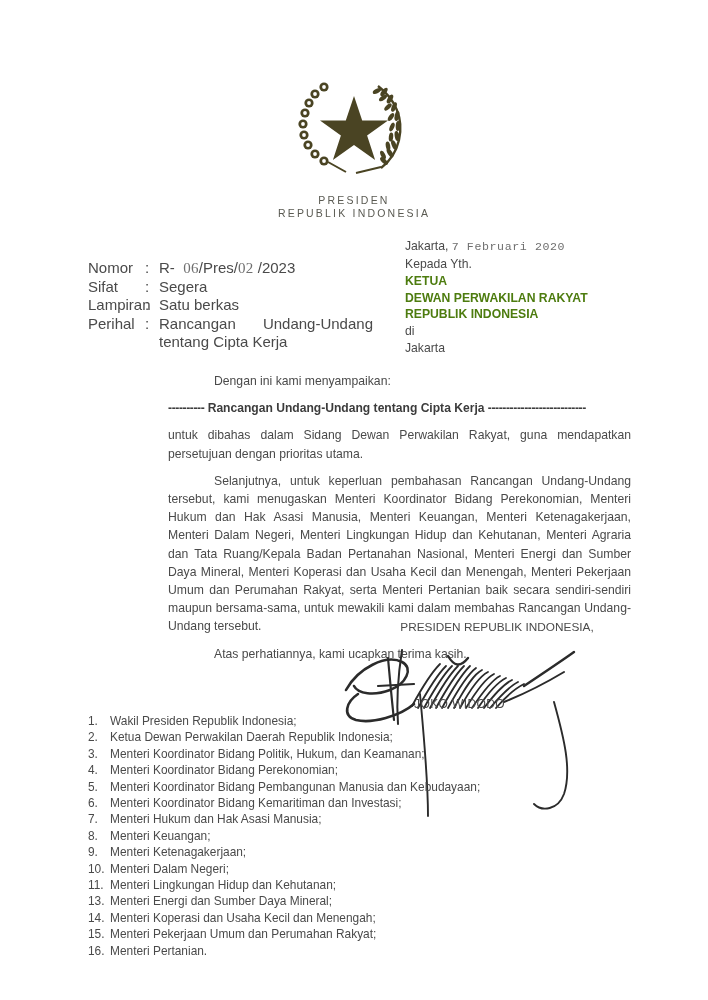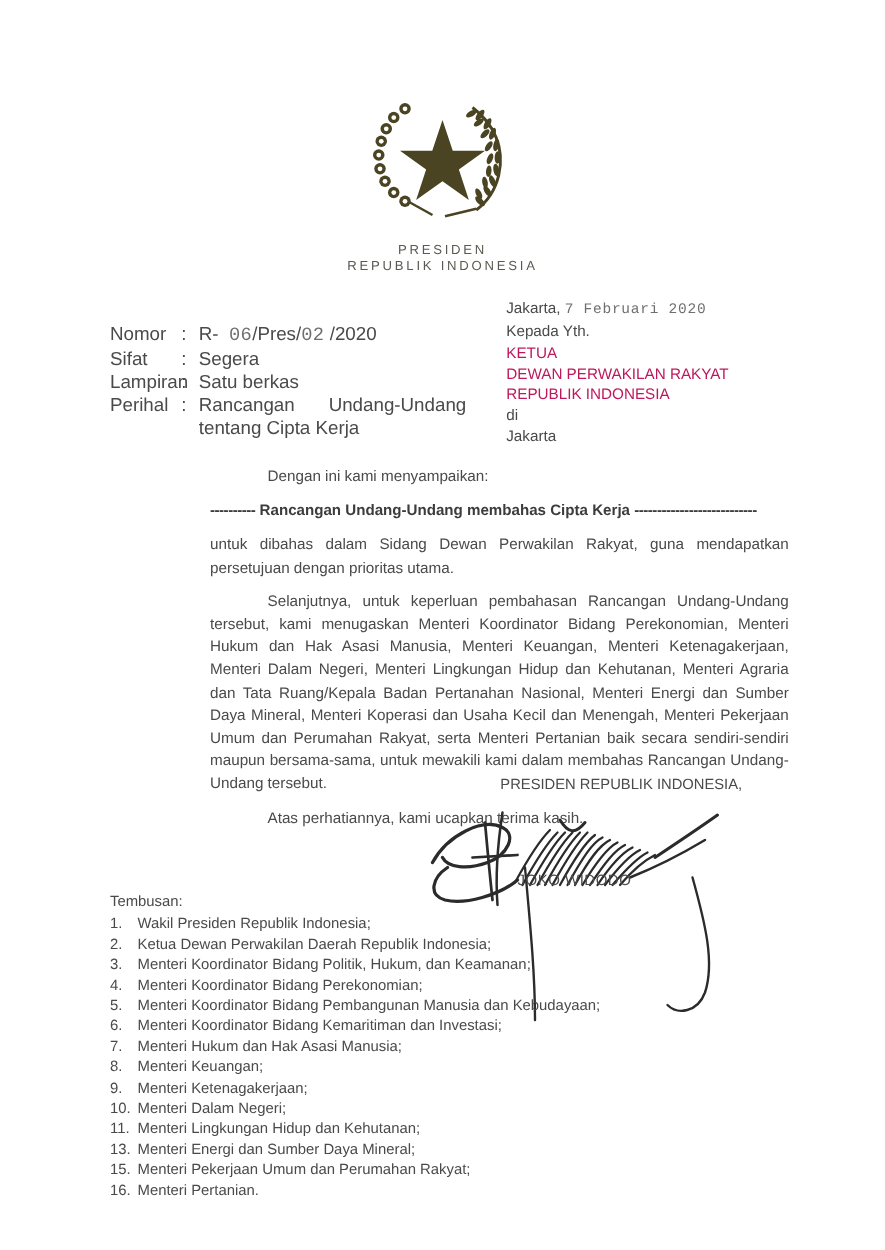--- a/index.html
+++ b/index.html
@@ -49,43 +49,43 @@
   .meta-row { display: flex; align-items: flex-start; }
   .meta-label { width: 57px; flex: 0 0 57px; }
   .meta-colon { width: 14px; flex: 0 0 14px; }
   .meta-value { flex: 1 1 auto; }
   .meta-value.just {
     text-align: justify;
     text-align-last: left;
   }
   .meta-value.just > span { display: block; }
   .mono-fill {
-    font-family: Liberation Mono, monospace;
+    font-family: Liberation Serif, serif;
     color: #6f6f6f;
     letter-spacing: 0.3px;
   }
 
   .meta-right {
     position: absolute;
     top: 238px;
     left: 405px;
     width: 270px;
     font-size: 12.2px;
     line-height: 17.5px;
   }
   .date-line { white-space: nowrap; }
   .date-fill {
     font-family: "Liberation Mono", monospace;
     color: #6f6f6f;
     font-size: 11.6px;
     letter-spacing: 0.6px;
   }
   .recipient-bold {
-    font-weight: normal;
-    color: #be185d;
+    font-weight: bold;
+    color: #4d7c0f;
     line-height: 16.5px;
   }
 
   
   .body-wrap {
     position: absolute;
     top: 372px;
     left: 168px;
     width: 463px;
     font-size: 12.2px;
@@ -226,21 +226,21 @@
     <div class="emblem-caption">
       <div>PRESIDEN</div>
       <div>REPUBLIK INDONESIA</div>
     </div>
   </div>
 
   <div class="meta-left">
     <div class="meta-row">
       <div class="meta-label">Nomor</div>
       <div class="meta-colon">:</div>
-      <div class="meta-value"><span>R-</span>&nbsp; <span class="mono-fill">06</span><span>/Pres/</span><span class="mono-fill">02</span> <span>/2020</span></div>
+      <div class="meta-value"><span>R-</span>&nbsp; <span class="mono-fill">06</span><span>/Pres/</span><span class="mono-fill">02</span> <span>/2023</span></div>
     </div>
     <div class="meta-row">
       <div class="meta-label">Sifat</div>
       <div class="meta-colon">:</div>
       <div class="meta-value">Segera</div>
     </div>
     <div class="meta-row">
       <div class="meta-label">Lampiran</div>
       <div class="meta-colon">:</div>
       <div class="meta-value">Satu berkas</div>
@@ -266,21 +266,21 @@
     <div>Kepada Yth.</div>
     <div class="recipient-bold">KETUA</div>
     <div class="recipient-bold">DEWAN PERWAKILAN RAKYAT</div>
     <div class="recipient-bold">REPUBLIK INDONESIA</div>
     <div>di</div>
     <div>Jakarta</div>
   </div>
 
   <div class="body-wrap">
     <p class="p-intro">Dengan ini kami menyampaikan:</p>
-    <p class="title-line"><span class="dash">----------</span> <span>Rancangan Undang-Undang membahas Cipta Kerja</span> <span class="dash">---------------------------</span></p>
+    <p class="title-line"><span class="dash">----------</span> <span>Rancangan Undang-Undang tentang Cipta Kerja</span> <span class="dash">---------------------------</span></p>
     <p class="p-just">untuk dibahas dalam Sidang Dewan Perwakilan Rakyat, guna mendapatkan persetujuan dengan prioritas utama.</p>
     <p class="p-just indent">Selanjutnya, untuk keperluan pembahasan Rancangan Undang-Undang tersebut, kami menugaskan Menteri Koordinator Bidang Perekonomian, Menteri Hukum dan Hak Asasi Manusia, Menteri Keuangan, Menteri Ketenagakerjaan, Menteri Dalam Negeri, Menteri Lingkungan Hidup dan Kehutanan, Menteri Agraria dan Tata Ruang/Kepala Badan Pertanahan Nasional, Menteri Energi dan Sumber Daya Mineral, Menteri Koperasi dan Usaha Kecil dan Menengah, Menteri Pekerjaan Umum dan Perumahan Rakyat, serta Menteri Pertanian baik secara sendiri-sendiri maupun bersama-sama, untuk mewakili kami dalam membahas Rancangan Undang-Undang tersebut.</p>
     <p class="p-thanks">Atas perhatiannya, kami ucapkan terima kasih.</p>
   </div>
 
   <div class="sign-block">
     <div class="sign-title">PRESIDEN REPUBLIK INDONESIA,</div>
   </div>
 
   <svg class="sign-ink" width="300" height="210" viewBox="0 0 300 210">
@@ -312,21 +312,20 @@
       <path d="M176,74 C196,66 216,56 236,44" stroke-width="2"></path>
 
       <path d="M92,66 C96,110 100,150 100,188" stroke-width="1.9"></path>
       <path d="M226,74 C236,110 244,142 236,166 C230,182 214,184 206,176" stroke-width="1.9"></path>
     </g>
   </svg>
 
   <div class="sign-name">JOKO WIDODO</div>
 
   <div class="tembusan">
-    <div class="tembusan-title">Tembusan:</div>
     <ul class="t-list" id="tembusan-list">
         <li class="t-item">
           <span class="t-num">1.</span>
           <span class="t-text">Wakil Presiden Republik Indonesia;</span>
         </li>
         <li class="t-item">
           <span class="t-num">2.</span>
           <span class="t-text">Ketua Dewan Perwakilan Daerah Republik Indonesia;</span>
         </li>
         <li class="t-item">
@@ -363,20 +362,24 @@
         </li>
         <li class="t-item">
           <span class="t-num">11.</span>
           <span class="t-text">Menteri Lingkungan Hidup dan Kehutanan;</span>
         </li>
         <li class="t-item">
           <span class="t-num">13.</span>
           <span class="t-text">Menteri Energi dan Sumber Daya Mineral;</span>
         </li>
         <li class="t-item">
+          <span class="t-num">14.</span>
+          <span class="t-text">Menteri Koperasi dan Usaha Kecil dan Menengah;</span>
+        </li>
+        <li class="t-item">
           <span class="t-num">15.</span>
           <span class="t-text">Menteri Pekerjaan Umum dan Perumahan Rakyat;</span>
         </li>
         <li class="t-item">
           <span class="t-num">16.</span>
           <span class="t-text">Menteri Pertanian.</span>
         </li>
       </ul>
   </div>
 

